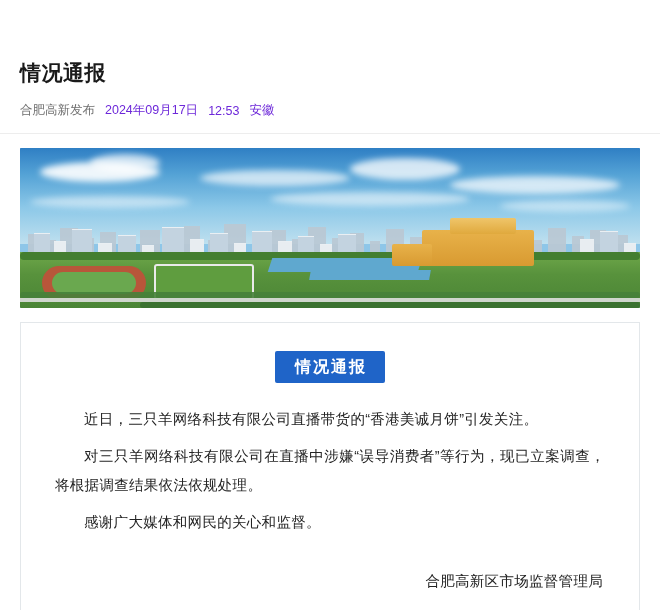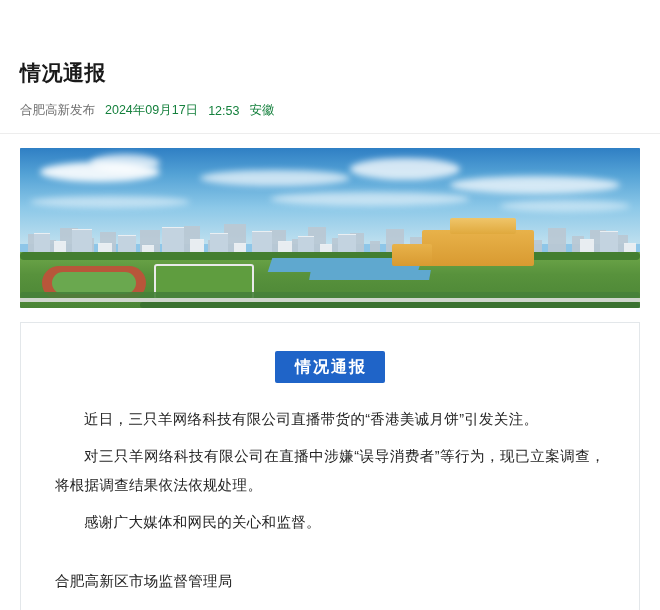--- a/index.html
+++ b/index.html
@@ -40,21 +40,21 @@
     font-size: 12.5px;
     color: #8c8c8c;
     padding-bottom: 14px;
   }
   .meta-source {
     color: #6f6f6f;
   }
   .meta-date,
   .meta-time,
   .meta-location {
-    color: #15803d;
+    color: #6d28d9;
   }
   .divider {
     height: 1px;
     background: #ededed;
     margin: 0 0 0 0;
   }
   .hero-wrap {
     padding: 14px 20px 0 20px;
   }
   .hero {
@@ -193,20 +193,21 @@
     font-size: 14.5px;
     line-height: 2.0;
     color: #232323;
     text-indent: 2em;
     margin: 0 0 8px 0;
     text-align: justify;
     letter-spacing: 0.3px;
   }
   .sign-block {
     margin-top: 30px;
+    text-align: right;
     font-size: 14.5px;
     line-height: 2.0;
     color: #232323;
     letter-spacing: 0.3px;
   }
   .sign-name { padding-right: 2px; }
   .sign-date { padding-right: 2px; }
 </style>
 </head>
 <body>

